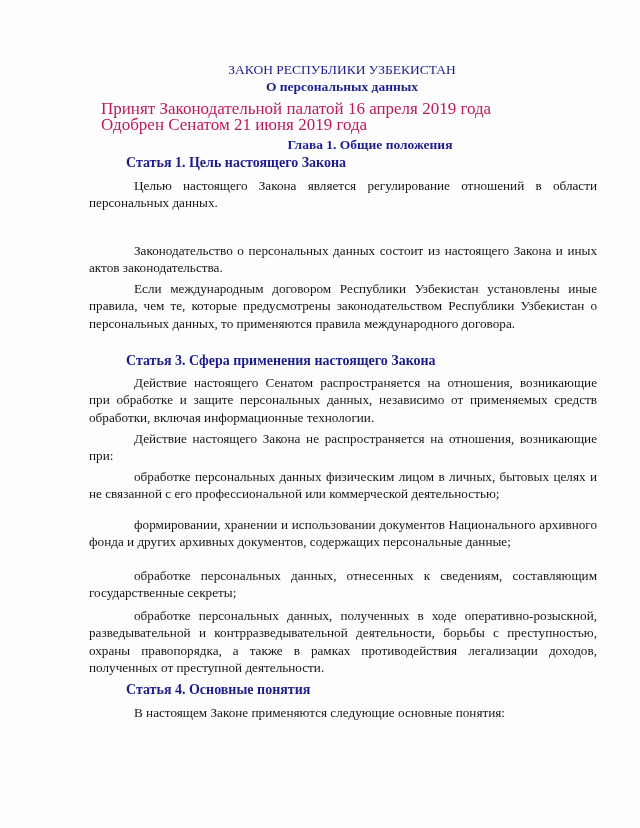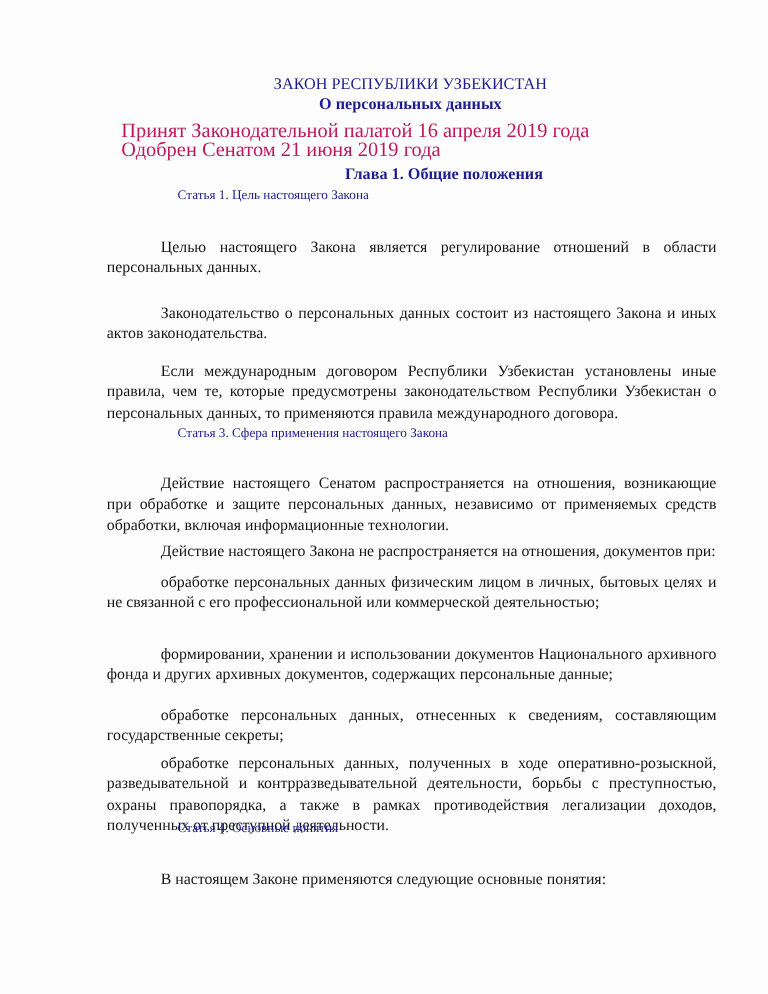--- a/index.html
+++ b/index.html
@@ -5,46 +5,46 @@
   html, body { margin: 0; padding: 0; background: #fdfdfd; }
   body { width: 640px; height: 828px; position: relative; overflow: hidden;
          font-family: "Liberation Serif", "DejaVu Serif", serif; color: #111; }
   .page { position: absolute; left: 0; top: 0; width: 640px; height: 774px; }
   .title { position: absolute; left: 0; width: 684px; text-align: center;
            color: #1c1c8e; font-size: 13.5px; line-height: 16px; }
   .title.bold { font-weight: bold; }
   .meta { position: absolute; left: 101px; color: #be185d; font-size: 17px; line-height: 16px; }
   .chapter { position: absolute; left: 0; width: 740px; text-align: center; color: #1c1c8e;
              font-weight: bold; font-size: 13.5px; line-height: 16px; }
-  .article { position: absolute; left: 148px; color: #1c1c8e; font-weight: normal;
-             font-size: 11px; line-height: 16px; }
+  .article { position: absolute; left: 126px; color: #1c1c8e; font-weight: bold;
+             font-size: 14px; line-height: 16px; }
   .para { position: absolute; left: 89px; width: 508px; font-size: 13.2px; line-height: 17.3px;
-          text-align: justify; text-indent: 45px; color: #151515; margin-top: 20px; }
+          text-align: justify; text-indent: 45px; color: #151515; }
 </style>
 </head>
 <body>
 
 <div class="page">
   <div class="title" style="top:62px">ЗАКОН РЕСПУБЛИКИ УЗБЕКИСТАН</div>
   <div class="title bold" style="top:79px">О персональных данных</div>
 
   <div class="meta" style="top:101px">Принят Законодательной палатой 16 апреля 2019 года</div>
   <div class="meta" style="top:117px">Одобрен Сенатом 21 июня 2019 года</div>
 
   <div class="chapter" style="top:137px">Глава 1. Общие положения</div>
 
   <div class="article" style="top:155px">Статья 1. Цель настоящего Закона</div>
   <div class="para" style="top:177px">Целью настоящего Закона является регулирование отношений в области персональных данных.</div>
 
-  <div class="para" style="top:232px">Законодательство о персональных данных состоит из настоящего Закона и иных актов законодательства.</div>
+  <div class="para" style="top:242px">Законодательство о персональных данных состоит из настоящего Закона и иных актов законодательства.</div>
   <div class="para" style="top:280px">Если международным договором Республики Узбекистан установлены иные правила, чем те, которые предусмотрены законодательством Республики Узбекистан о персональных данных, то применяются правила международного договора.</div>
 
   <div class="article" style="top:353px">Статья 3. Сфера применения настоящего Закона</div>
   <div class="para" style="top:374px">Действие настоящего Сенатом распространяется на отношения, возникающие при обработке и защите персональных данных, независимо от применяемых средств обработки, включая информационные технологии.</div>
-  <div class="para" style="top:430px">Действие настоящего Закона не распространяется на отношения, документов при:</div>
-  <div class="para" style="top:456px">обработке персональных данных физическим лицом в личных, бытовых целях и не связанной с его профессиональной или коммерческой деятельностью;</div>
+  <div class="para" style="top:430px">Действие настоящего Закона не распространяется на отношения, возникающие при:</div>
+  <div class="para" style="top:468px">обработке персональных данных физическим лицом в личных, бытовых целях и не связанной с его профессиональной или коммерческой деятельностью;</div>
   <div class="para" style="top:516px">формировании, хранении и использовании документов Национального архивного фонда и других архивных документов, содержащих персональные данные;</div>
   <div class="para" style="top:567px">обработке персональных данных, отнесенных к сведениям, составляющим государственные секреты;</div>
   <div class="para" style="top:607px">обработке персональных данных, полученных в ходе оперативно-розыскной, разведывательной и контрразведывательной деятельности, борьбы с преступностью, охраны правопорядка, а также в рамках противодействия легализации доходов, полученных от преступной деятельности.</div>
 
   <div class="article" style="top:682px">Статья 4. Основные понятия</div>
   <div class="para" style="top:704px">В настоящем Законе применяются следующие основные понятия:</div>
 </div>
 
 </body></html>

